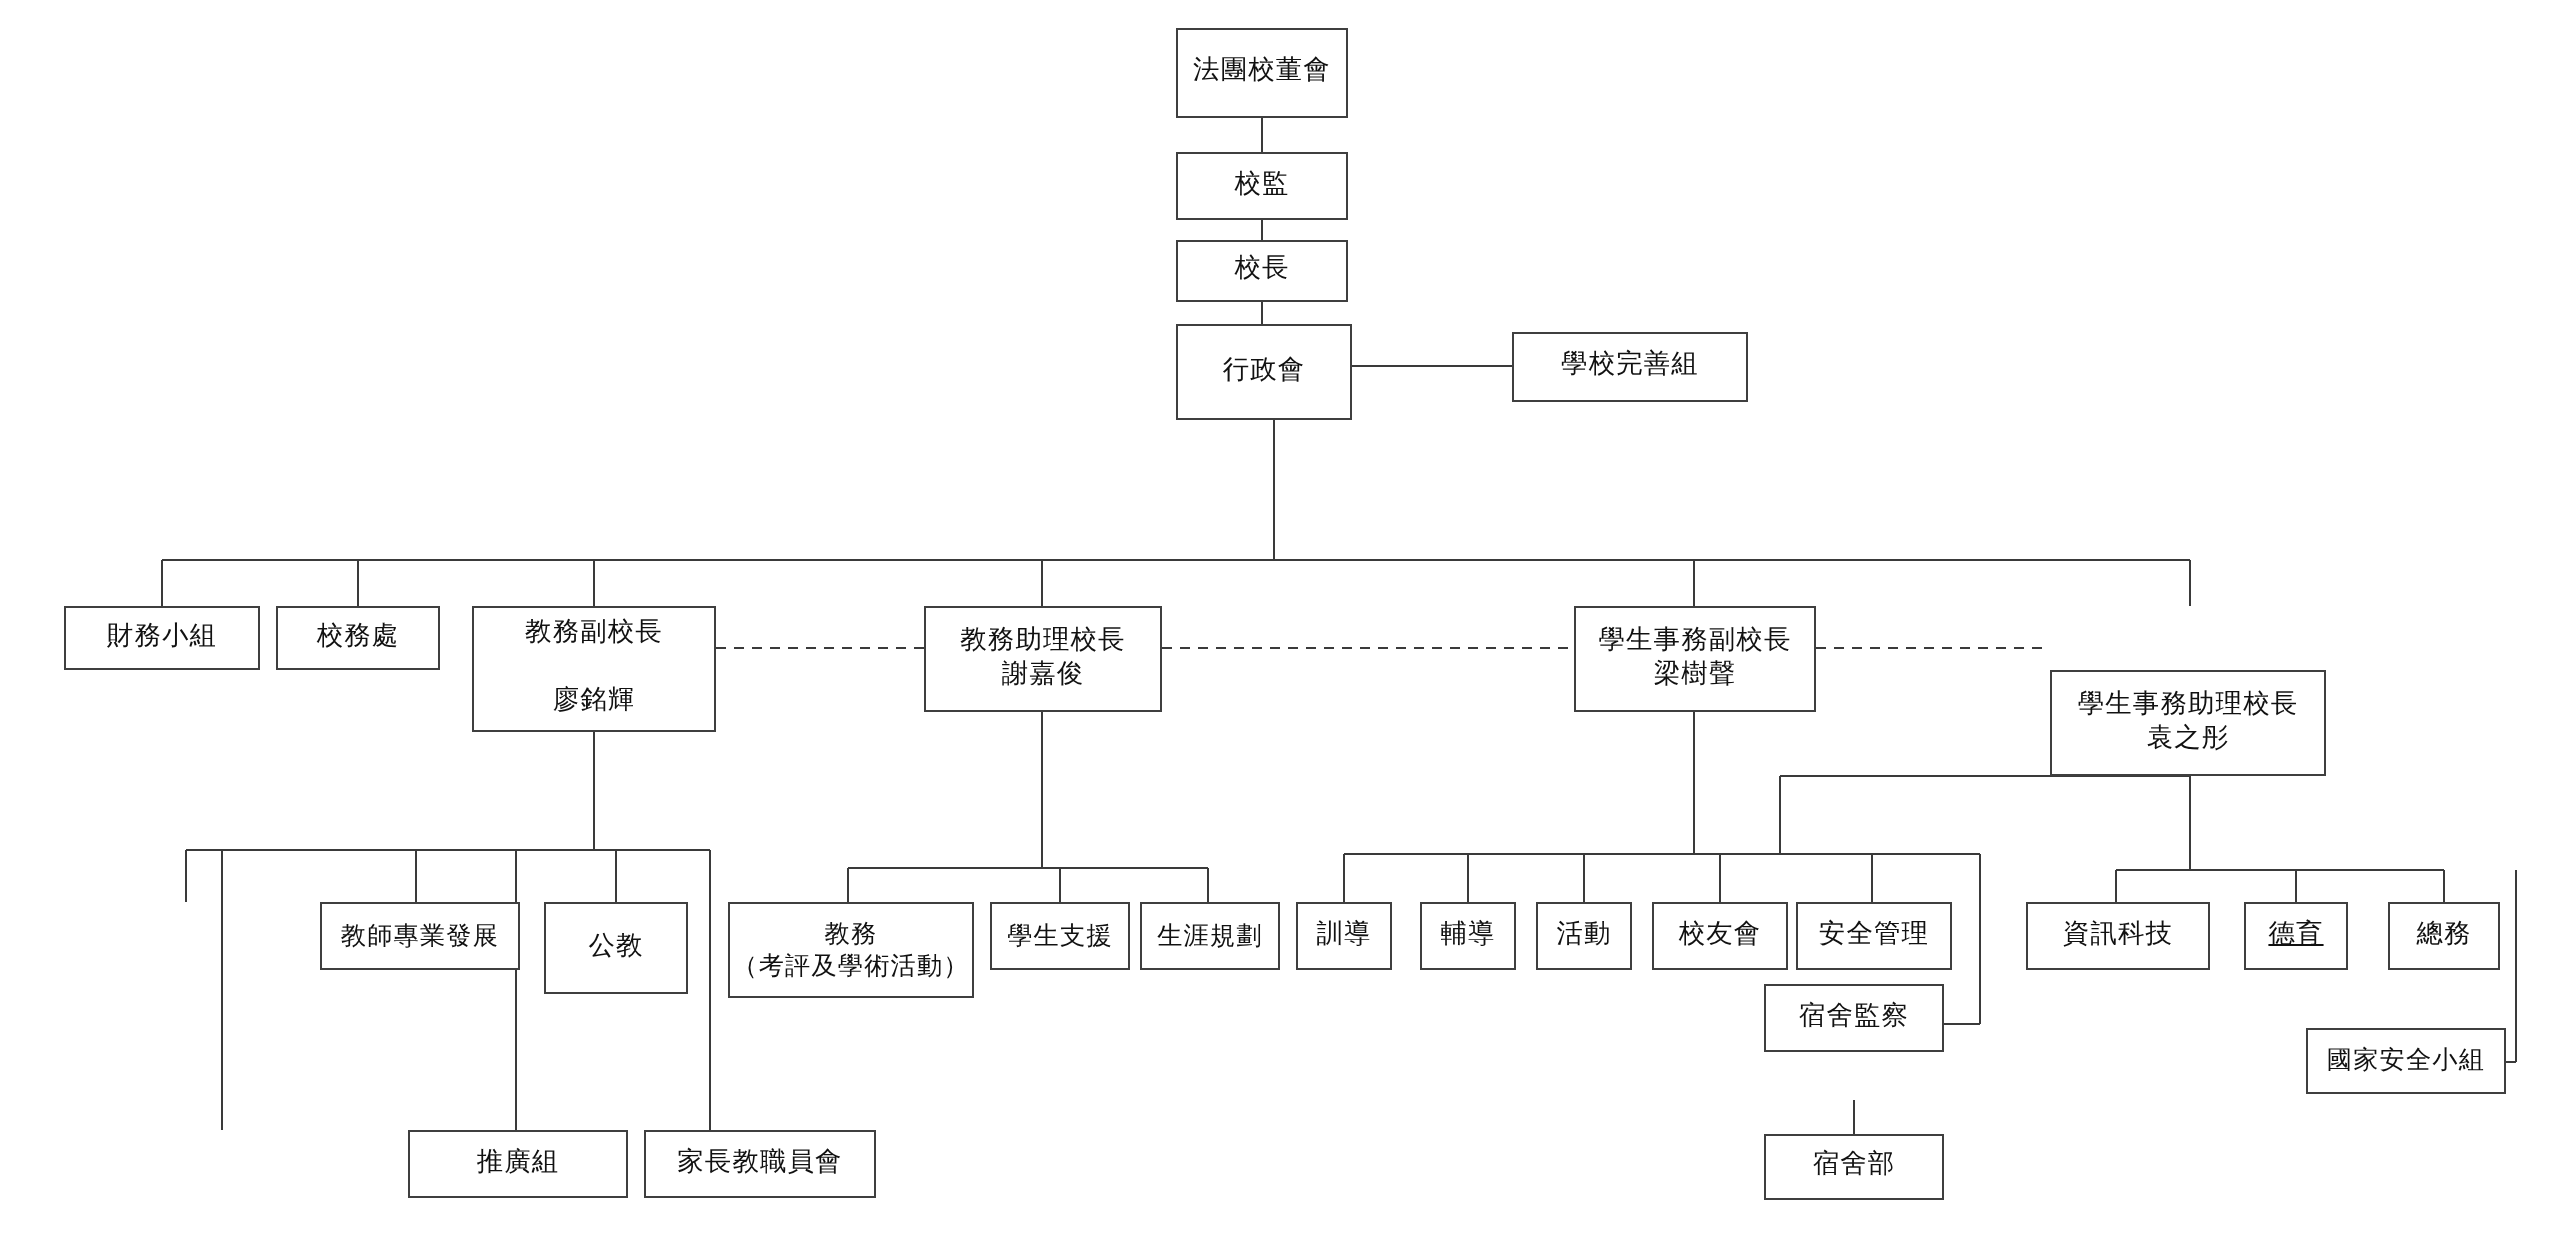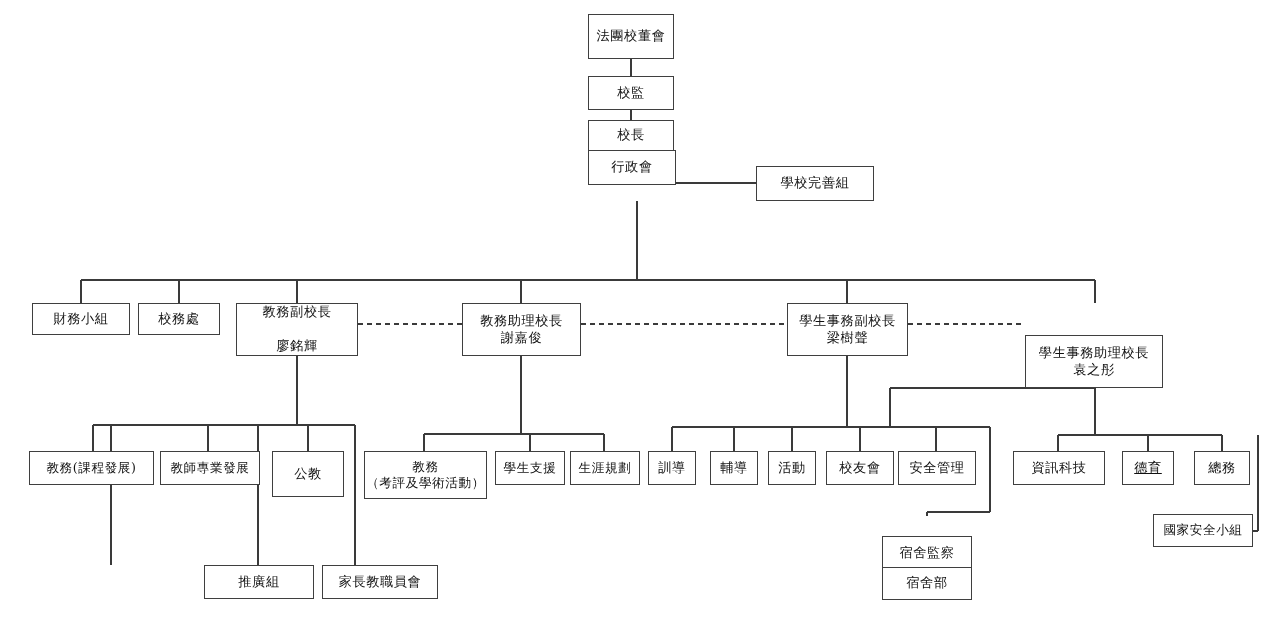--- a/index.html
+++ b/index.html
@@ -137,59 +137,56 @@
   </div>
 
   <div class="node-box" style="left:588px; top:76px; width:86px; height:34px;">
     <span>校監</span>
   </div>
 
   <div class="node-box" style="left:588px; top:120px; width:86px; height:31px;">
     <span>校長</span>
   </div>
 
-  <div class="node-box" style="left:588px; top:150px; width:88px; height:35px;">
+  <div class="node-box" style="left:588px; top:162px; width:88px; height:48px;">
     <span>行政會</span>
   </div>
 
   <div class="node-box" style="left:756px; top:166px; width:118px; height:35px;">
     <span>學校完善組</span>
   </div>
 
   <div class="node-box" style="left:32px; top:303px; width:98px; height:32px;">
     <span>財務小組</span>
   </div>
 
   <div class="node-box" style="left:138px; top:303px; width:82px; height:32px;">
     <span>校務處</span>
   </div>
 
-  <div class="node-box" style="left:236px; top:303px; width:122px; height:53px;gap:17px;">
+  <div class="node-box" style="left:236px; top:303px; width:122px; height:63px;gap:17px;">
     <span>教務副校長</span>
     <span class="line2">廖銘輝</span>
   </div>
 
   <div class="node-box" style="left:462px; top:303px; width:119px; height:53px;">
     <span>教務助理校長</span>
     <span class="line2">謝嘉俊</span>
   </div>
 
   <div class="node-box" style="left:787px; top:303px; width:121px; height:53px;">
     <span>學生事務副校長</span>
     <span class="line2">梁樹聲</span>
   </div>
 
   <div class="node-box" style="left:1025px; top:303px; width:138px; height:53px;margin-top:32px;">
     <span>學生事務助理校長</span>
     <span class="line2">袁之彤</span>
   </div>
 
-  <div class="node-box small" style="left:29px; top:451px; width:125px; height:34px;">
-    <span>教務(課程發展)</span>
-  </div>
 
   <div class="node-box small" style="left:160px; top:451px; width:100px; height:34px;">
     <span>教師專業發展</span>
   </div>
 
   <div class="node-box" style="left:272px; top:451px; width:72px; height:46px;">
     <span>公教</span>
   </div>
 
   <div class="node-box small" style="left:364px; top:451px; width:123px; height:48px;">
@@ -234,21 +231,21 @@
   </div>
 
   <div class="node-box" style="left:1194px; top:451px; width:56px; height:34px;">
     <span>總務</span>
   </div>
 
   <div class="node-box small" style="left:1153px; top:514px; width:100px; height:33px;">
     <span>國家安全小組</span>
   </div>
 
-  <div class="node-box" style="left:882px; top:492px; width:90px; height:34px;margin-top:44px;">
+  <div class="node-box" style="left:882px; top:492px; width:90px; height:34px;">
     <span>宿舍監察</span>
   </div>
 
   <div class="node-box" style="left:882px; top:567px; width:90px; height:33px;">
     <span>宿舍部</span>
   </div>
 
 
   <div class="node-box" style="left:204px; top:565px; width:110px; height:34px;">
     <span>推廣組</span>

